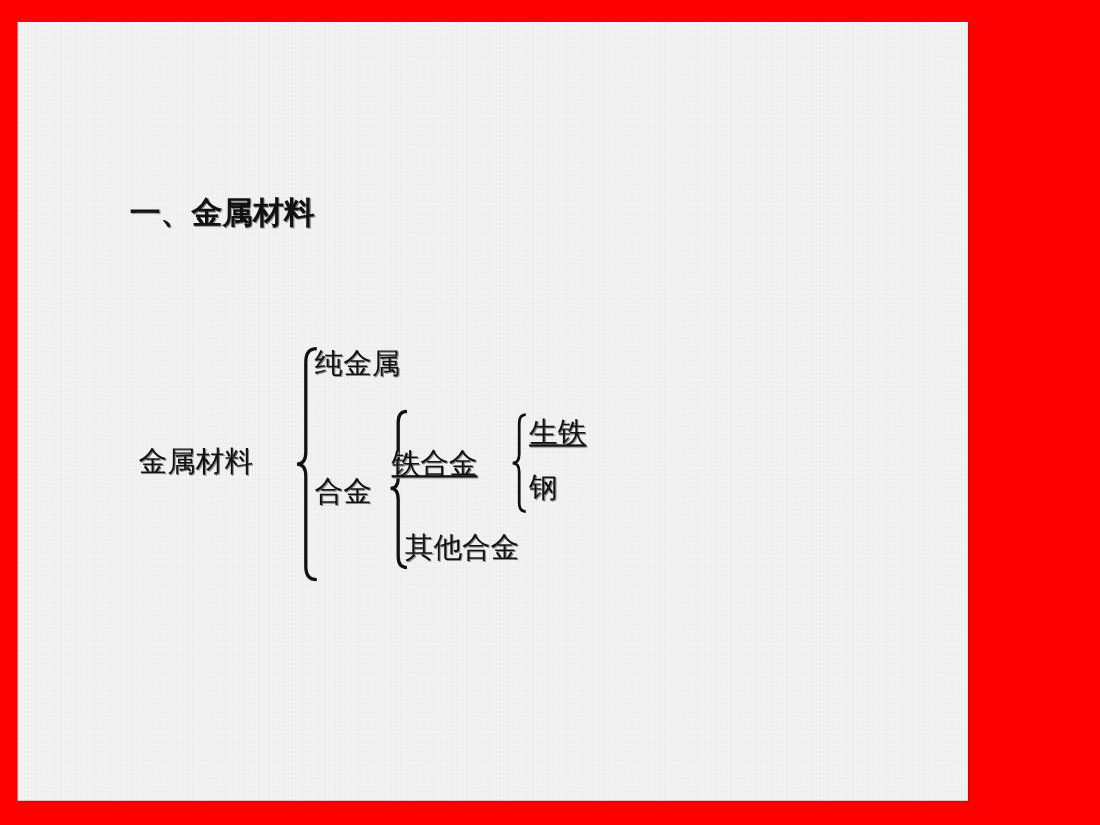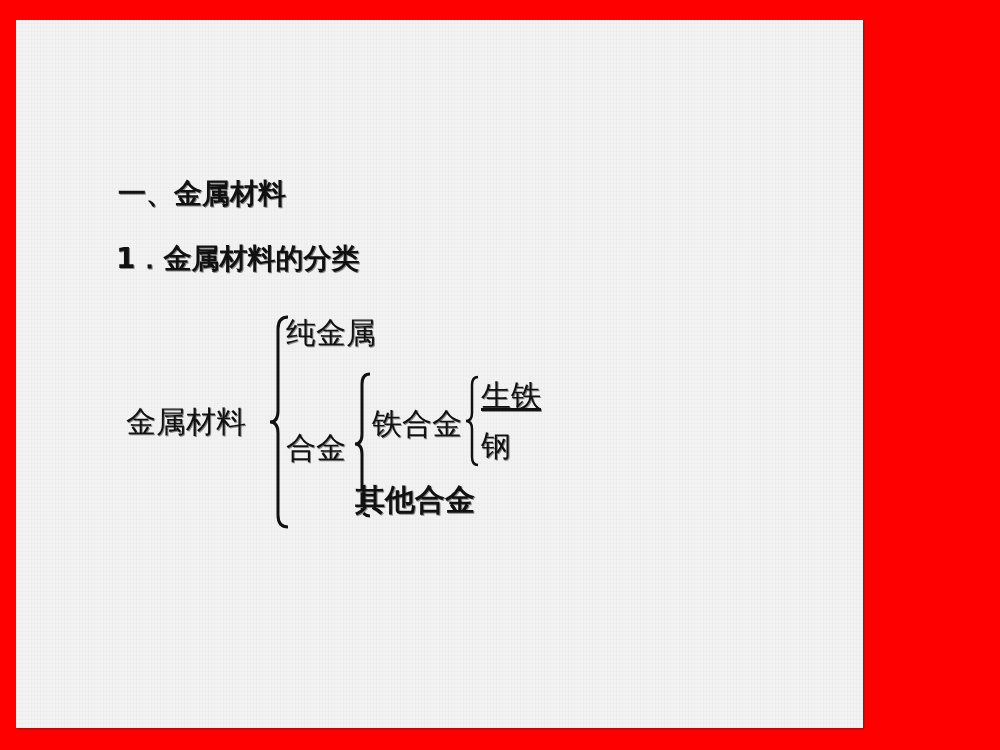--- a/index.html
+++ b/index.html
@@ -3,49 +3,48 @@
 <meta charset="utf-8">
 <style>
   html, body { margin:0; padding:0; }
   body { width:1000px; height:750px; background:#ff0000; position:relative; overflow:hidden;
          font-family:"DejaVu Sans", sans-serif; }
   .slide { position:absolute; left:16px; top:20px; width:847px; height:708px;
            background:#f3f3f3;
            background-image:
              repeating-linear-gradient(90deg, rgba(0,0,0,0.018) 0 1px, transparent 1px 3px),
              repeating-linear-gradient(0deg, rgba(0,0,0,0.015) 0 1px, transparent 1px 4px);
-           box-shadow: 1px 1px 2px rgba(0,0,0,0.3); }
+           box-shadow: 1px 1px 2px rgba(0,0,0,0.3); padding-left: 17px; }
   .t { position:absolute; color:#111; white-space:nowrap; line-height:1;
        text-shadow: 1px 1px 0 #888; }
   .h1 { font-size:28px; font-weight:bold; }
-  .node { font-size:30px; }
+  .node { font-size:26px; }
   .brace { position:absolute; }
 </style>
 </head>
 <body>
 
 <div class="slide">
   <div class="t h1" style="left:102px; top:160px;">一、金属材料</div>
-  <div class="t h1" style="left:100px; top:225px;">1．金属材料的分类</div>
 
-  <div class="t node" style="left:110px; top:387px;">金属材料</div>
+  <div class="t node" style="left:110px; top:387px;font-family:Liberation Serif, serif;">金属材料</div>
 
   <svg class="brace" style="left:250px; top:295px;" width="30" height="215" viewBox="0 0 30 215">
     <path d="M22 2 Q12 2 12 14 L12 96 Q12 107 4 107 Q12 107 12 118 L12 200 Q12 212 22 212" fill="none" stroke="#111" stroke-width="3"></path>
   </svg>
 
   <div class="t node" style="left:270px; top:298px;">纯金属</div>
   <div class="t node" style="left:270px; top:415px;font-family:Liberation Mono, monospace;">合金</div>
 
   <svg class="brace" style="left:336px; top:352px;" width="24" height="146" viewBox="0 0 24 146">
     <path d="M18 2 Q10 2 10 12 L10 62 Q10 72 3 72 Q10 72 10 82 L10 134 Q10 144 18 144" fill="none" stroke="#111" stroke-width="3"></path>
   </svg>
 
-  <div class="t node" style="left:356px; top:389px;">铁合金</div>
-  <div class="t node" style="left:339px; top:465px;font-weight:bold;">其他合金</div>
+  <div class="t node" style="left:340px; top:389px;text-decoration:underline;">铁合金</div>
+  <div class="t node" style="left:352px; top:465px;">其他合金</div>
 
   <svg class="brace" style="left:448px; top:355px;" width="20" height="92" viewBox="0 0 20 92">
     <path d="M14 2 Q8 2 8 10 L8 38 Q8 46 2 46 Q8 46 8 54 L8 82 Q8 90 14 90" fill="none" stroke="#111" stroke-width="2.5"></path>
   </svg>
 
   <div class="t node" style="left:465px; top:361px;text-decoration:underline;">生铁</div>
   <div class="t node" style="left:465px; top:411px;">钢</div>
 </div>
 
 </body></html>

